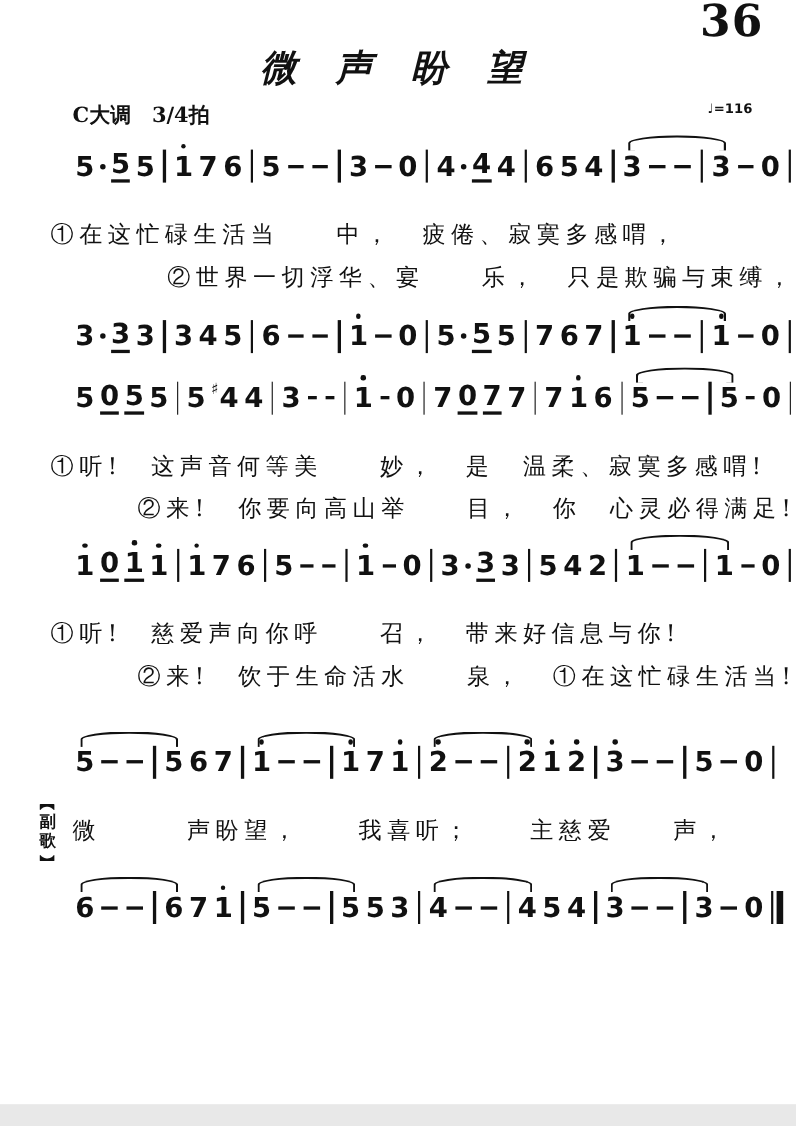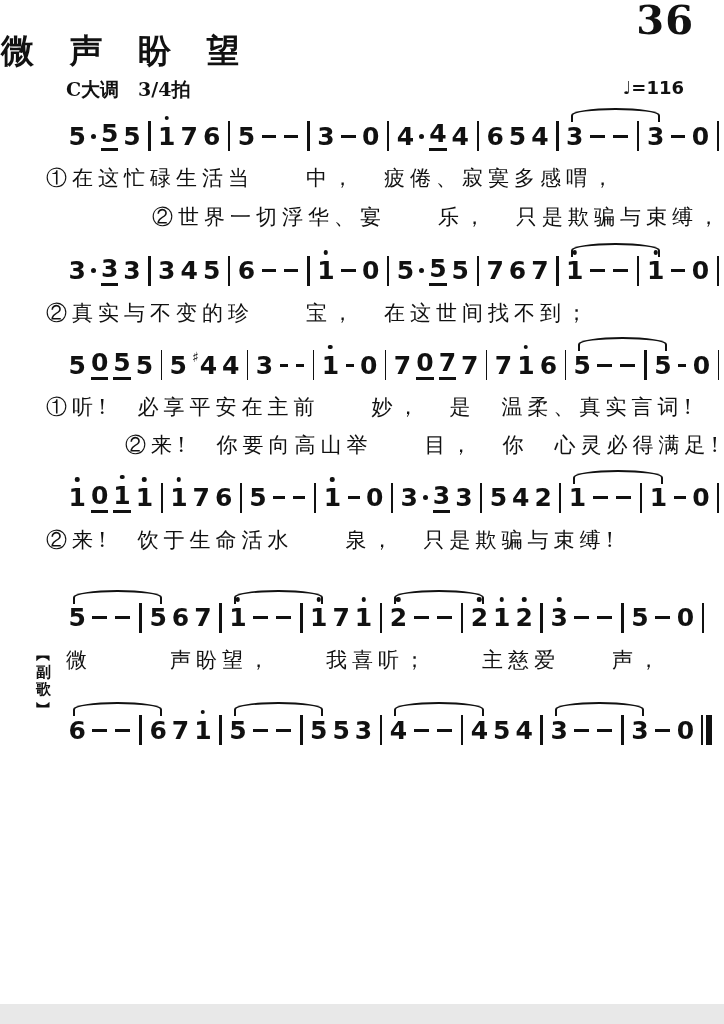--- a/index.html
+++ b/index.html
@@ -1,26 +1,26 @@
 <!DOCTYPE html>
 <html><head>
 <meta charset="utf-8">
 <style>
   html,body{margin:0;padding:0;background:#e8e8e8;}
   .sheet{position:relative;width:724px;height:1004px;margin:0 auto;background:#ffffff;
          color:#111;font-family:"DejaVu Serif","Liberation Serif",serif;overflow:hidden;}
   
   .page-num{position:absolute;top:-4px;right:30px;font-size:40px;font-weight:700;
             font-family:"DejaVu Serif",serif;letter-spacing:1px;}
-  .title{margin:1px;padding-top:32px;text-align:left;font-size:33px;font-weight:700;
-         letter-spacing:12px;line-height:1.1;}
+  .title{margin:12px;padding-top:32px;text-align:center;font-size:33px;font-weight:700;
+         letter-spacing:12px;line-height:1.1;font-style:italic;}
   .subtitle{margin-top:14px;text-align:center;font-size:18px;letter-spacing:2px;}
   .meta{display:flex;justify-content:space-between;margin-top:8px;
         padding-left:66px;padding-right:40px;font-size:19px;font-weight:bold;}
-  .tempo{font-family:"DejaVu Sans",sans-serif;font-size:18px;}
+  .tempo{font-family:"DejaVu Sans",sans-serif;font-size:12px;}
   
   .system{position:relative;}
   #score .system:nth-child(1){margin-top:16px;}
   #score .system:nth-child(2){margin-top:24px;}
   #score .system:nth-child(3){margin-top:22px;}
   #score .system:nth-child(4){margin-top:22px;}
   #score .system:nth-child(5){margin-top:48px;}
   #score .system:nth-child(6){margin-top:40px;}
   .notation{display:flex;align-items:center;height:34px;margin-top:14px;padding-left:66px;
             font-family:"DejaVu Sans","Liberation Sans",sans-serif;font-weight:700;font-size:25px;}
@@ -33,21 +33,21 @@
   .dash{width:15px;height:3px;background:#111;margin:0 4px;}
   .bar{width:2.5px;height:30px;background:#111;margin:0 5px;}
   .endbar{display:inline-flex;align-items:center;margin:0 4px;}
   .endbar .b1{width:2.5px;height:30px;background:#111;margin-right:3px;}
   .endbar .b2{width:5.5px;height:30px;background:#111;}
   .tiegrp{position:relative;display:inline-flex;align-items:center;}
   .arc{position:absolute;top:-13px;left:7px;right:7px;height:12px;
        border:2.5px solid #111;border-bottom:none;
        border-radius:110px 110px 0 0 / 18px 18px 0 0;}
   
-  .lyric{margin-top:12px;padding-left:66px;font-size:21px;letter-spacing:5px;line-height:1.25;}
+  .lyric{margin-top:32px;padding-left:66px;font-size:21px;letter-spacing:5px;line-height:1.25;}
   .lyric.verse{padding-left:46px;}
   .lyric + .lyric{margin-top:12px;text-align:right;}
   .chorus{position:absolute;left:36px;top:46px;display:flex;flex-direction:column;
           align-items:center;font-size:15px;font-weight:700;line-height:1.15;letter-spacing:0;}
 </style>
 </head>
 <body>
 
 <div class="sheet">
   <div class="page-num">36</div>
@@ -209,21 +209,20 @@
               <span>1</span>
               <span class="odot"></span>
             </span>
           </span>
           <span class="dash"></span>
           <span class="note">
             <span>0</span>
           </span>
           <span class="bar"></span>
         </div>
-        <div class="lyric verse">②真实与不变的珍　　宝，　在这世间找不到；</div>
       </div>
       <div class="system">
         <div class="notation">
           <span class="note">
             <span>5</span>
           </span>
           <span class="note u">
             <span>0</span>
           </span>
           <span class="note u">
@@ -294,21 +293,21 @@
             <span class="note">
               <span>5</span>
             </span>
           </span>
           <span class="dash"></span>
           <span class="note">
             <span>0</span>
           </span>
           <span class="bar"></span>
         </div>
-        <div class="lyric verse">①听!　必享平安在主前　　妙，　是　温柔、真实言词!</div>
+        <div class="lyric verse">①听!　这声音何等美　　妙，　是　温柔、寂寞多感喟!</div>
         <div class="lyric verse">②来!　你要向高山举　　目，　你　心灵必得满足!</div>
       </div>
       <div class="system">
         <div class="notation">
           <span class="note">
             <span>1</span>
             <span class="odot"></span>
           </span>
           <span class="note u">
             <span>0</span>
@@ -380,21 +379,22 @@
             <span class="note">
               <span>1</span>
             </span>
           </span>
           <span class="dash"></span>
           <span class="note">
             <span>0</span>
           </span>
           <span class="bar"></span>
         </div>
-        <div class="lyric verse">②来!　饮于生命活水　　泉，　只是欺骗与束缚!</div>
+        <div class="lyric verse">①听!　慈爱声向你呼　　召，　带来好信息与你!</div>
+        <div class="lyric verse">②来!　饮于生命活水　　泉，　①在这忙碌生活当!</div>
       </div>
       <div class="system">
         <div class="notation">
           <span class="tiegrp">
             <span class="arc"></span>
             <span class="note">
               <span>5</span>
             </span>
             <span class="dash"></span>
             <span class="dash"></span>

